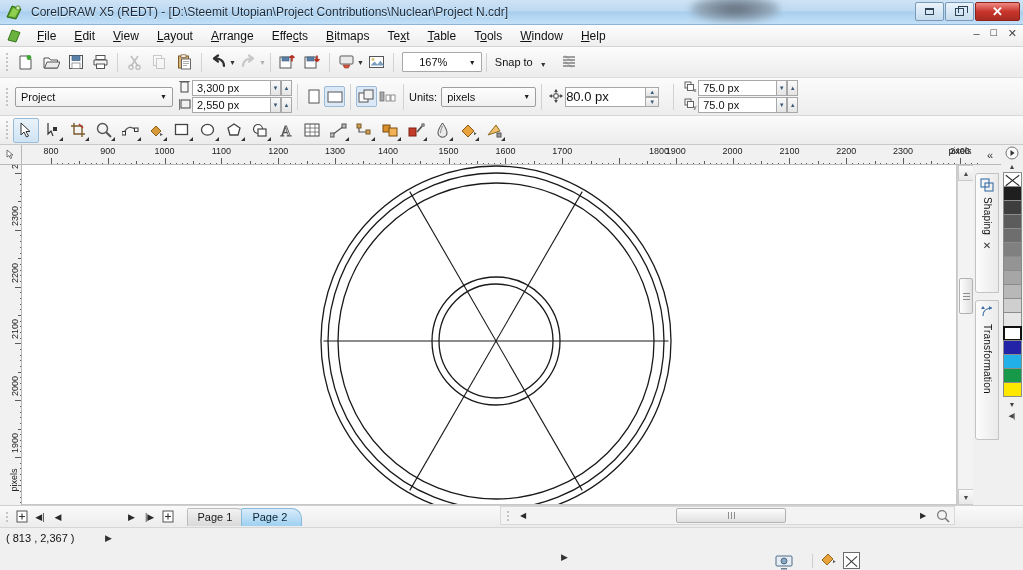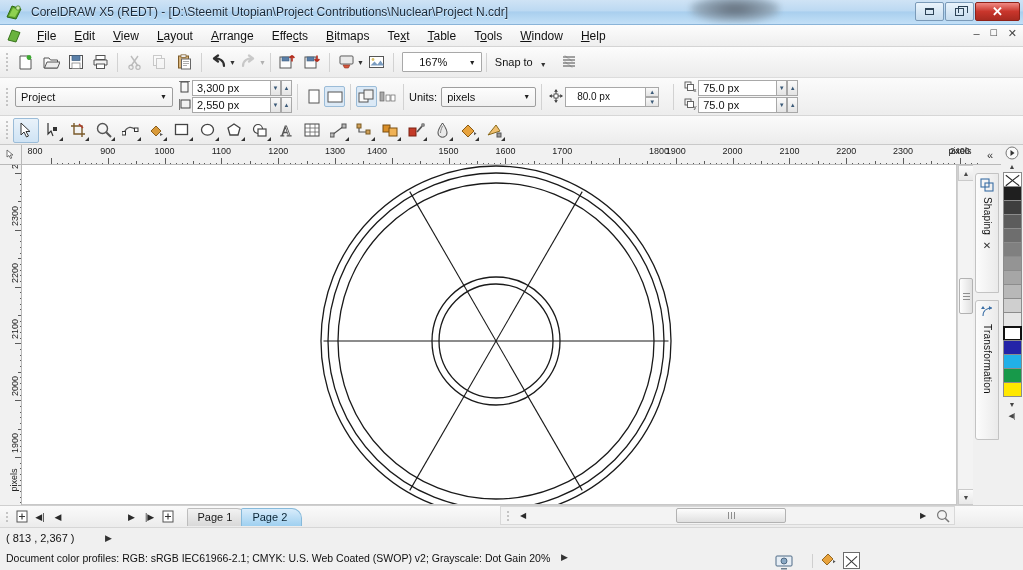--- a/index.html
+++ b/index.html
@@ -123,21 +123,21 @@
   }
   .orient-btn.active { border-color: #9bbcd8; background: #dbe9f6; }
   .units-lbl { font-size: 11px; color: #111; margin-right: 4px; }
   .units-combo {
     width: 95px; height: 20px; border: 1px solid #9e9e9e; border-radius: 2px;
     background: linear-gradient(to bottom,#fdfdfd,#f0f0f0); display: flex; align-items: center;
   }
   .units-combo span { flex: 1; padding-left: 5px; font-size: 11px; color: #111; }
   .nudge-field {
     width: 80px; height: 20px; border: 1px solid #a8a8a8; background: #fff;
-    display: flex; align-items: center; padding-left: 11px; font-size: 10px; color:#111;
+    display: flex; align-items: center; padding-left: 0; font-size: 13px; color:#111;
     border-right: none;
   }
   .nudge-spin { display: flex; flex-direction: column; }
   .nudge-spin div {
     width: 14px; height: 10px; border: 1px solid #a8a8a8; background: linear-gradient(to bottom,#fafafa,#e4e4e4);
     font-size: 6px; display: flex; align-items: center; justify-content: center; color:#3b5a78;
   }
 
   
   .toolbox {
@@ -747,21 +747,21 @@
   </div>
 
   <div class="ruler-corner">
     <svg width="11" height="11" viewBox="0 0 11 11">
       <path d="M2 1 L2 8 L4 6.5 L5.5 9.5 L6.8 9 L5.3 6 L8 6 Z" fill="#fff" stroke="#555" stroke-width=".8"></path>
     </svg>
   </div>
 
   <div class="ruler-h">
     <div id="hruler-inner" style="position:absolute;left:0;top:0;width:957px;height:20px;">
-        <span class="rlbl" style="left: 13px;">800</span>
+        <span class="rlbl" style="left: 29px;">800</span>
         <div class="rtick" style="left: 29px; height: 7px;"></div>
         <div class="rtick" style="left: 34.68px; height: 2.5px;"></div>
         <div class="rtick" style="left: 40.36px; height: 2.5px;"></div>
         <div class="rtick" style="left: 46.04px; height: 2.5px;"></div>
         <div class="rtick" style="left: 51.72px; height: 2.5px;"></div>
         <div class="rtick" style="left: 57.4px; height: 4px;"></div>
         <div class="rtick" style="left: 63.08px; height: 2.5px;"></div>
         <div class="rtick" style="left: 68.76px; height: 2.5px;"></div>
         <div class="rtick" style="left: 74.44px; height: 2.5px;"></div>
         <div class="rtick" style="left: 80.12px; height: 2.5px;"></div>
@@ -813,21 +813,21 @@
         <div class="rtick" style="left: 313px; height: 7px;"></div>
         <div class="rtick" style="left: 318.68px; height: 2.5px;"></div>
         <div class="rtick" style="left: 324.36px; height: 2.5px;"></div>
         <div class="rtick" style="left: 330.04px; height: 2.5px;"></div>
         <div class="rtick" style="left: 335.72px; height: 2.5px;"></div>
         <div class="rtick" style="left: 341.4px; height: 4px;"></div>
         <div class="rtick" style="left: 347.08px; height: 2.5px;"></div>
         <div class="rtick" style="left: 352.76px; height: 2.5px;"></div>
         <div class="rtick" style="left: 358.44px; height: 2.5px;"></div>
         <div class="rtick" style="left: 364.12px; height: 2.5px;"></div>
-        <span class="rlbl" style="left: 355px;">1400</span>
+        <span class="rlbl" style="left: 366px;">1400</span>
         <div class="rtick" style="left: 369.8px; height: 7px;"></div>
         <div class="rtick" style="left: 375.48px; height: 2.5px;"></div>
         <div class="rtick" style="left: 381.16px; height: 2.5px;"></div>
         <div class="rtick" style="left: 386.84px; height: 2.5px;"></div>
         <div class="rtick" style="left: 392.52px; height: 2.5px;"></div>
         <div class="rtick" style="left: 398.2px; height: 4px;"></div>
         <div class="rtick" style="left: 403.88px; height: 2.5px;"></div>
         <div class="rtick" style="left: 409.56px; height: 2.5px;"></div>
         <div class="rtick" style="left: 415.24px; height: 2.5px;"></div>
         <div class="rtick" style="left: 420.92px; height: 2.5px;"></div>
@@ -1136,21 +1136,20 @@
       <svg width="14" height="14" viewBox="0 0 14 14">
           <circle cx="6" cy="6" r="4.4" fill="none" stroke="#777" stroke-width="1.2"></circle>
           <path d="M9.2 9.2 L13 13" stroke="#777" stroke-width="1.6"></path>
         </svg>
     </div>
   </div>
 
   <div class="statusbar">
     <div class="coords">( 813  , 2,367 )</div>
     <div class="st-arrow">▶</div>
-    <div class="profiles">Document color profiles: RGB: sRGB IEC61966-2.1; CMYK: U.S. Web Coated (SWOP) v2; Grayscale: Dot Gain 20%</div>
     <div class="st-arrow2">▶</div>
     <div class="st-monitor">
       <svg width="18" height="15" viewBox="0 0 18 15">
         <rect x="1" y="1" width="16" height="10" rx="1" fill="#e7eef5" stroke="#4e6a86"></rect>
         <circle cx="9" cy="6" r="3" fill="#8aa8c4" stroke="#3a5670" stroke-width=".8"></circle>
         <path d="M6 13 h6 v1.5 h-6 z" fill="#6b7d8e"></path>
       </svg>
     </div>
     <div class="st-divider"></div>
     <div class="fill-row">

